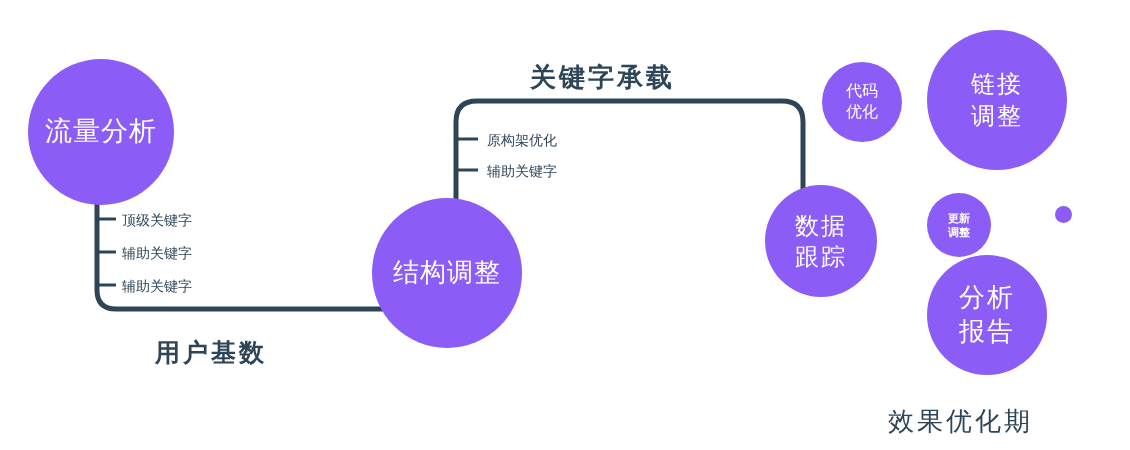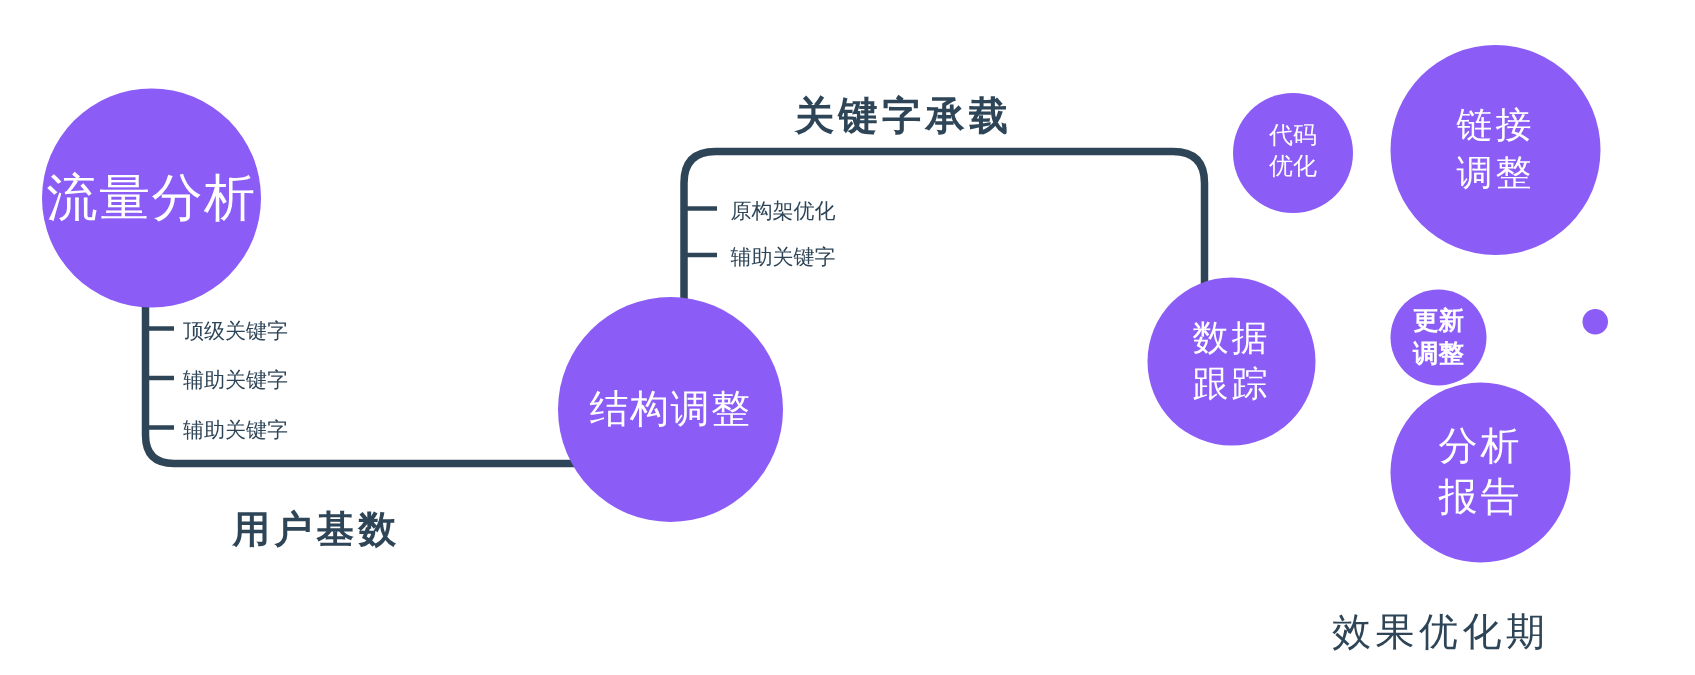--- a/index.html
+++ b/index.html
@@ -26,26 +26,26 @@
     background: #8b5cf6;
     color: #ffffff;
     display: flex;
     align-items: center;
     justify-content: center;
     text-align: center;
     line-height: 1.3;
     user-select: none;
   }
 
-  .node-traffic        { left: 28px;  top: 59px;  width: 146px; height: 146px; font-size: 34px; letter-spacing: 1px; }
+  .node-traffic        { left: 28px;  top: 59px;  width: 146px; height: 146px; font-size: 27px; letter-spacing: 1px; }
   .node-structure      { left: 372px; top: 198px; width: 150px; height: 150px; font-size: 26px; letter-spacing: 1px; }
   .node-data-tracking  { left: 765px; top: 185px; width: 112px; height: 112px; font-size: 24px; letter-spacing: 2px; }
   .node-code-opt       { left: 822px; top: 62px;  width: 80px;  height: 80px;  font-size: 16px; }
   .node-link-adjust    { left: 927px; top: 30px;  width: 140px; height: 140px; font-size: 24px; letter-spacing: 2px; line-height: 1.35; justify-content: center; }
-  .node-update-adjust  { left: 927px; top: 193px; width: 64px;  height: 64px;  font-size: 17px; font-weight: bold; }
+  .node-update-adjust  { left: 927px; top: 193px; width: 64px;  height: 64px;  font-size: 11px; font-weight: bold; }
   .node-analysis-report{ left: 927px; top: 255px; width: 120px; height: 120px; font-size: 26px; letter-spacing: 2px; }
   .dot                 { left: 1055px; top: 206px; width: 17px; height: 17px; }
 
   .edge-label {
     position: absolute;
     color: #2e4557;
     font-weight: bold;
     white-space: nowrap;
   }
   .label-user-base     { left: 155px; top: 336px; font-size: 25px; letter-spacing: 3px; }

